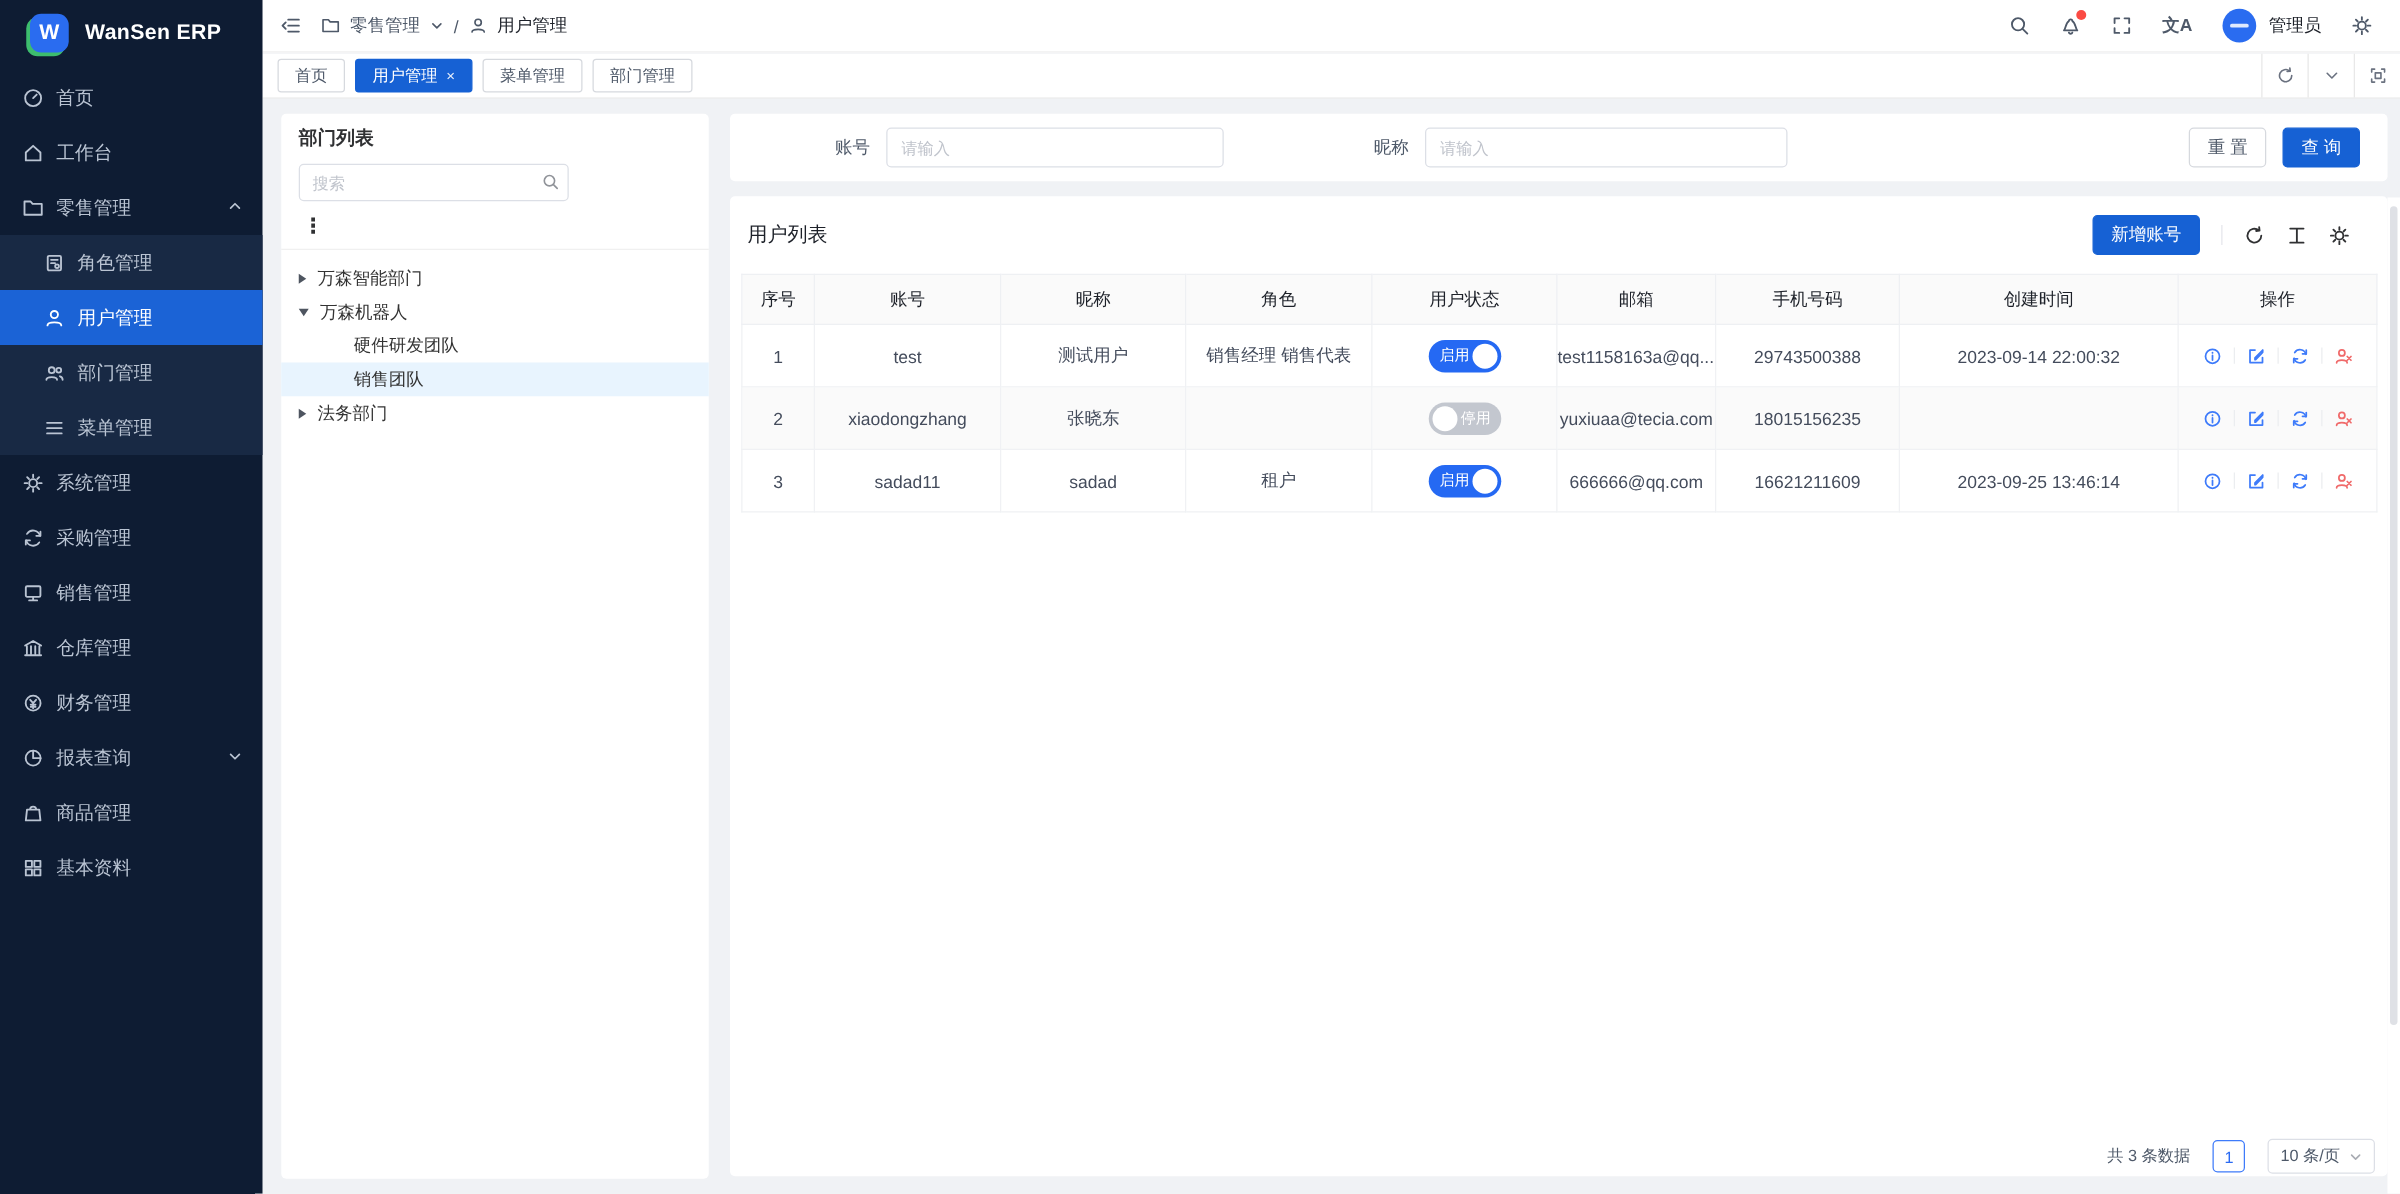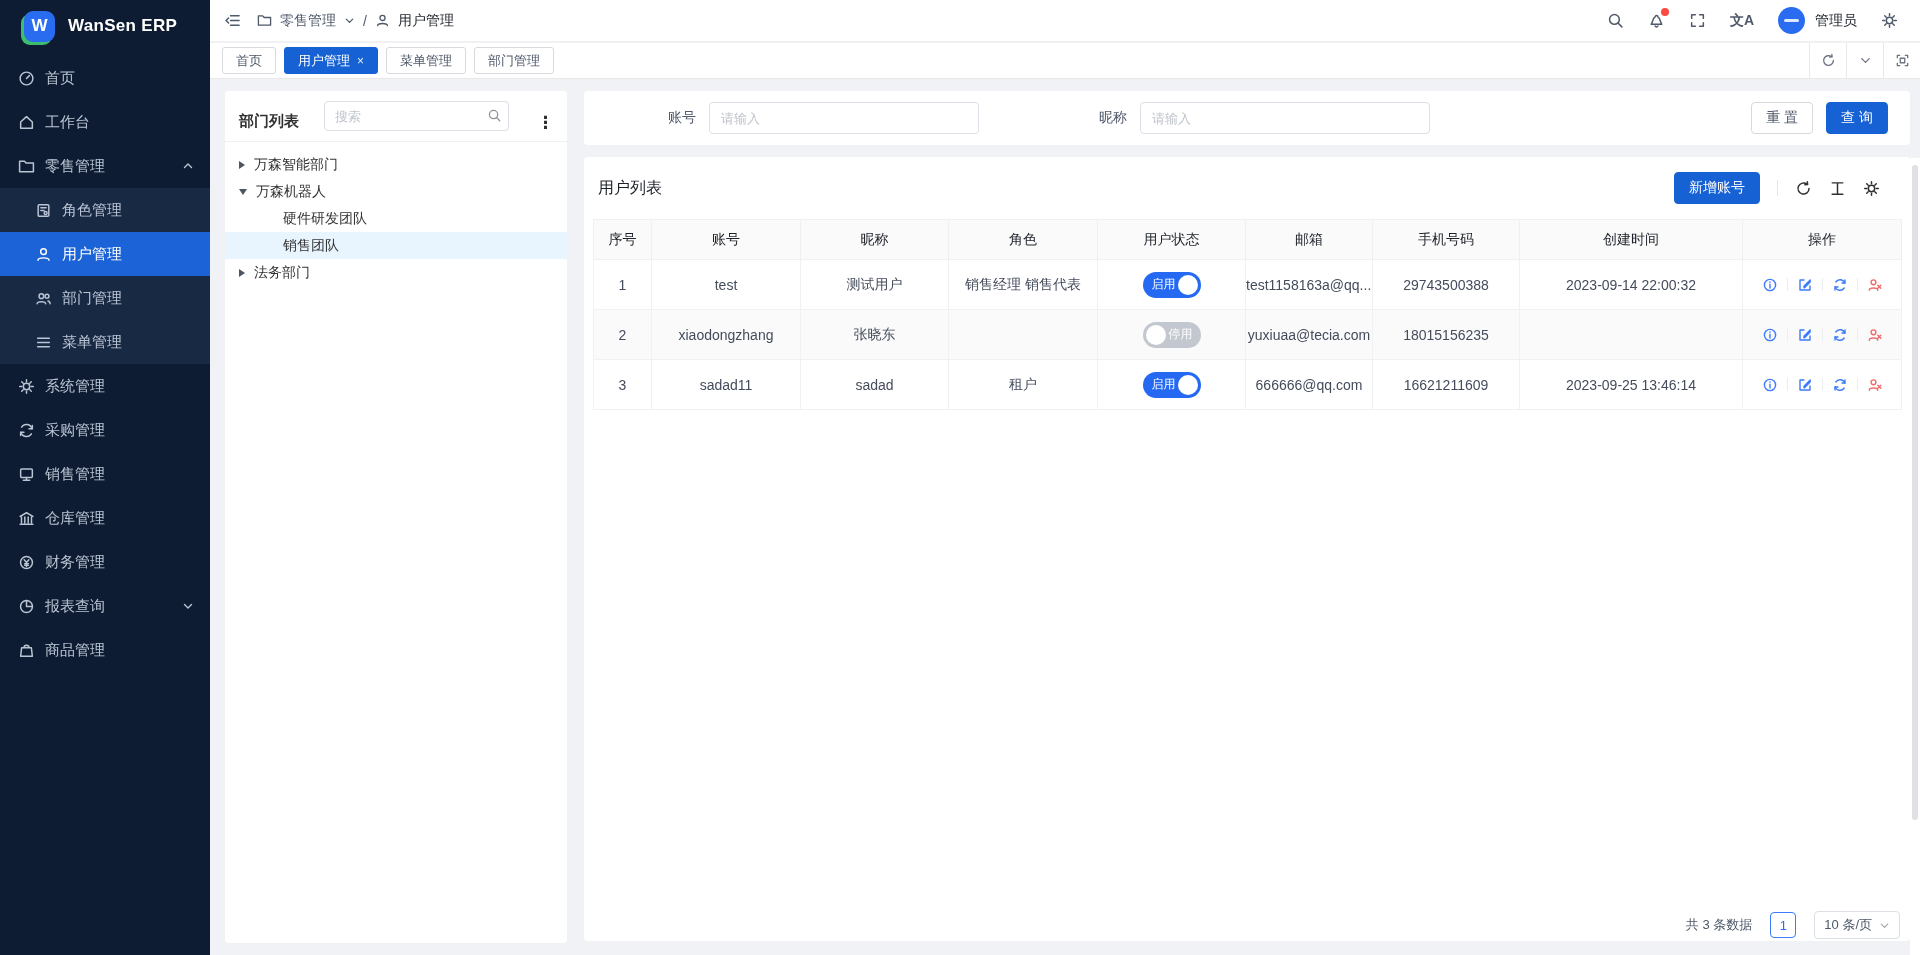--- a/index.html
+++ b/index.html
@@ -55,21 +55,21 @@
   .tab-tools { margin-left:auto; height:100%; display:flex; }
   .tab-tool { width:37px; height:100%; border-left:1px solid #e8e8e8; display:flex;
     align-items:center; justify-content:center; cursor:pointer; }
   .tab-tool svg { width:15px; height:15px; stroke:#6b7280; }
 
   
   .content { position:absolute; left:210px; top:79px; right:0; bottom:0; background:#f0f2f5; }
 
   
   .tree-card { position:absolute; left:15px; top:12px; width:342px; bottom:12px; background:#fff; border-radius:4px; }
-  .tree-head { display:flex; align-items:flex-end; padding:10px 10px 10px 14px; border-bottom:1px solid #f0f0f0; gap:25px; }
+  .tree-head { display:flex; align-items:flex-start; padding:10px 10px 10px 14px; border-bottom:1px solid #f0f0f0; gap:11px;flex-direction:column; }
   .tree-title { font-size:15px; color:#303133; font-weight:bold; white-space:nowrap; }
   .tree-search { position:relative; flex:1; }
   .tree-search input { width:100%; height:30px; border:1px solid #dcdfe6; border-radius:4px;
     padding:0 28px 0 10px; font-size:13px; color:#701a75; outline:none; background:#fff; }
   input::placeholder { color:#c0c4cc; }
   .tree-search .sicon { position:absolute; right:7px; top:7px; }
   .tree-search .sicon svg { width:15px; height:15px; stroke:#909399; }
   .kebab { font-size:17px; color:#303133; font-weight:bold; padding:0 3px; cursor:pointer; line-height:1; }
   .kebab::before { content:"⋮"; }
   .tree { padding:9px 0; }
@@ -247,20 +247,29 @@
       <span>报表查询</span>
       <span class="chev"><svg viewBox="0 0 12 12">
             <path d="M2.5 4.5 6 8l3.5-3.5"></path>
           </svg></span>
     </div>
     <div class="mi">
       <svg viewBox="0 0 16 16">
           <path d="M3.4 5.4h9.2l.9 8.1H2.5zM5.7 5.4a2.3 2.3 0 0 1 4.6 0"></path>
         </svg>
       <span>商品管理</span>
+    </div>
+    <div class="mi">
+      <svg viewBox="0 0 16 16">
+          <rect x="2.5" y="2.5" width="4.6" height="4.6"></rect>
+          <rect x="8.9" y="2.5" width="4.6" height="4.6"></rect>
+          <rect x="2.5" y="8.9" width="4.6" height="4.6"></rect>
+          <rect x="8.9" y="8.9" width="4.6" height="4.6"></rect>
+        </svg>
+      <span>基本资料</span>
     </div>
   </div>
 </div>
 
 <div class="header">
   <span class="hicon">
     <svg viewBox="0 0 16 16">
         <path d="M6.2 3.5h8M6.2 8h8M6.2 12.5h8M4.3 5.6 1.9 8l2.4 2.4"></path>
       </svg>
   </span>

